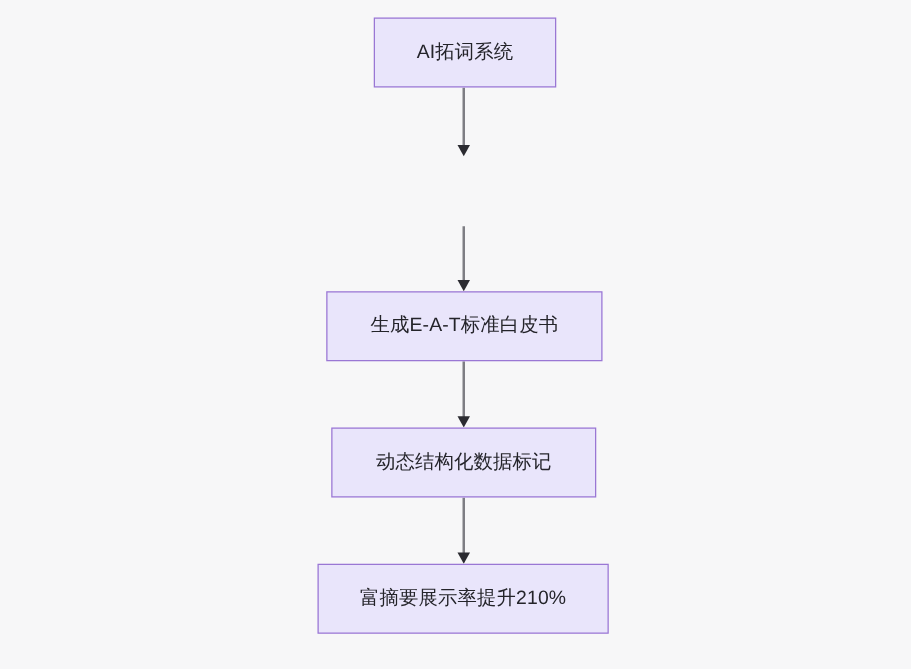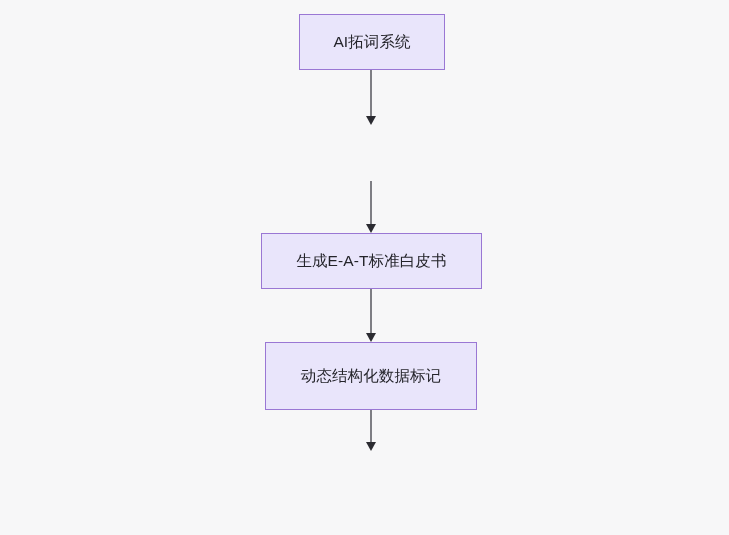--- a/index.html
+++ b/index.html
@@ -68,16 +68,19 @@
     <svg class="edge" width="24" height="53" style="left: 359px; top: 398px;">
       <line class="edge-line" x1="12" y1="0" x2="12" y2="45"></line>
       <polygon class="edge-head" points="7,44 17,44 12,53"></polygon>
     </svg>
     <div class="node" style="left: 299px; top: 14px; width: 146px; height: 56px;">
       <span class="node-label">AI拓词系统</span>
     </div>
     <div class="node" style="left: 261px; top: 233px; width: 221px; height: 56px;">
       <span class="node-label">生成E-A-T标准白皮书</span>
     </div>
-    <div class="node" style="left: 265px; top: 342px; width: 212px; height: 68px;">
+    <div class="node" style="left: 265px; top: 342px; width: 212px; height: 56px;">
       <span class="node-label">动态结构化数据标记</span>
+    </div>
+    <div class="node" style="left: 254px; top: 451px; width: 233px; height: 56px;">
+      <span class="node-label">富摘要展示率提升210%</span>
     </div>
   </div>
 
 </body></html>

